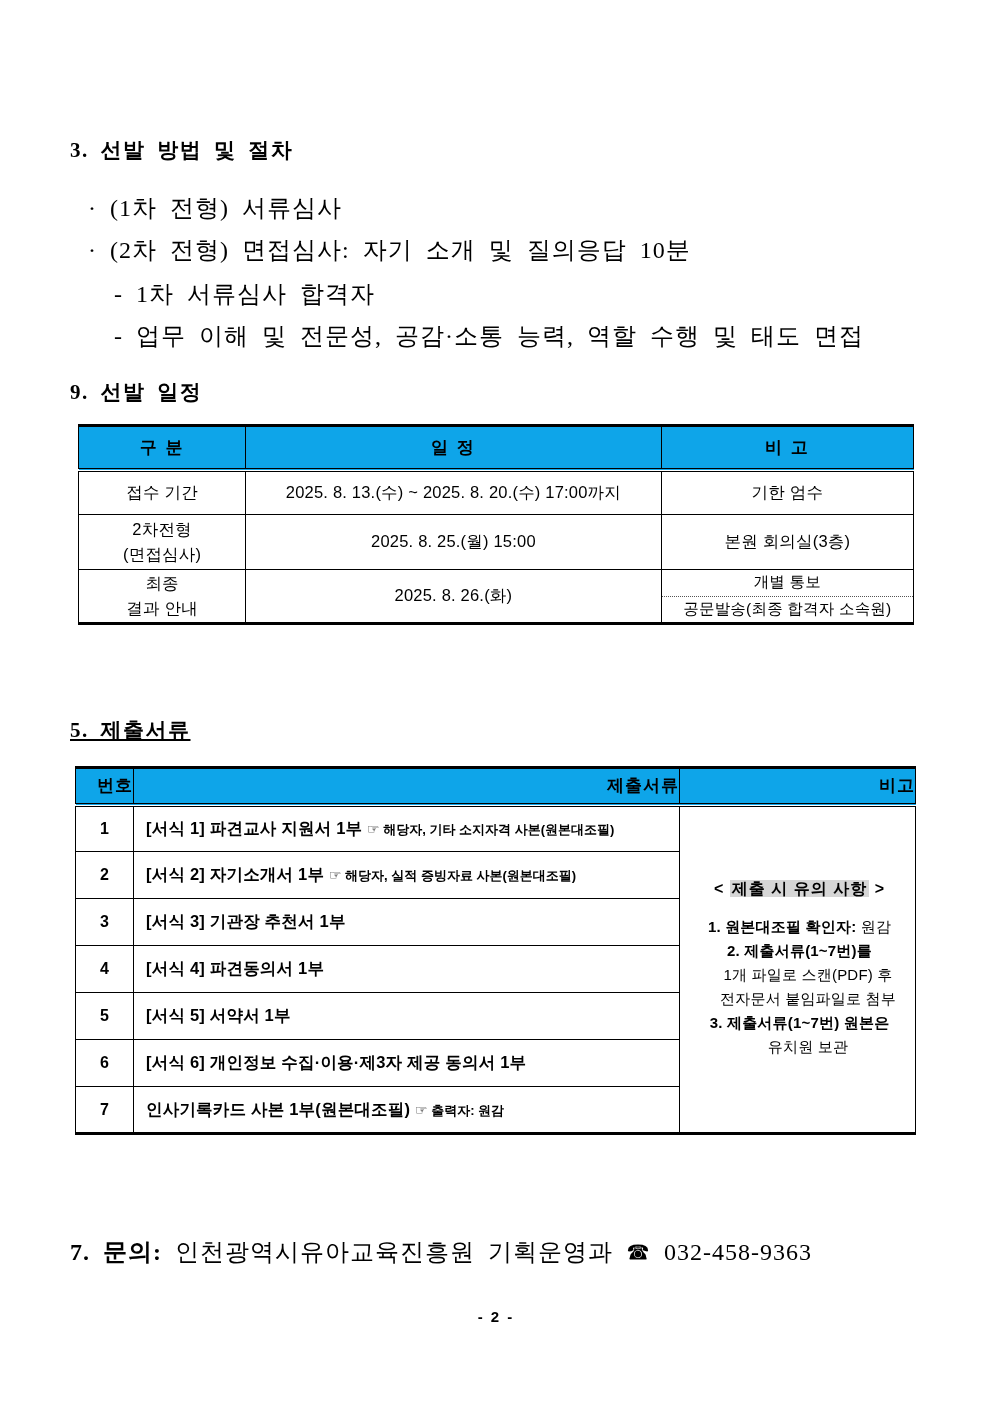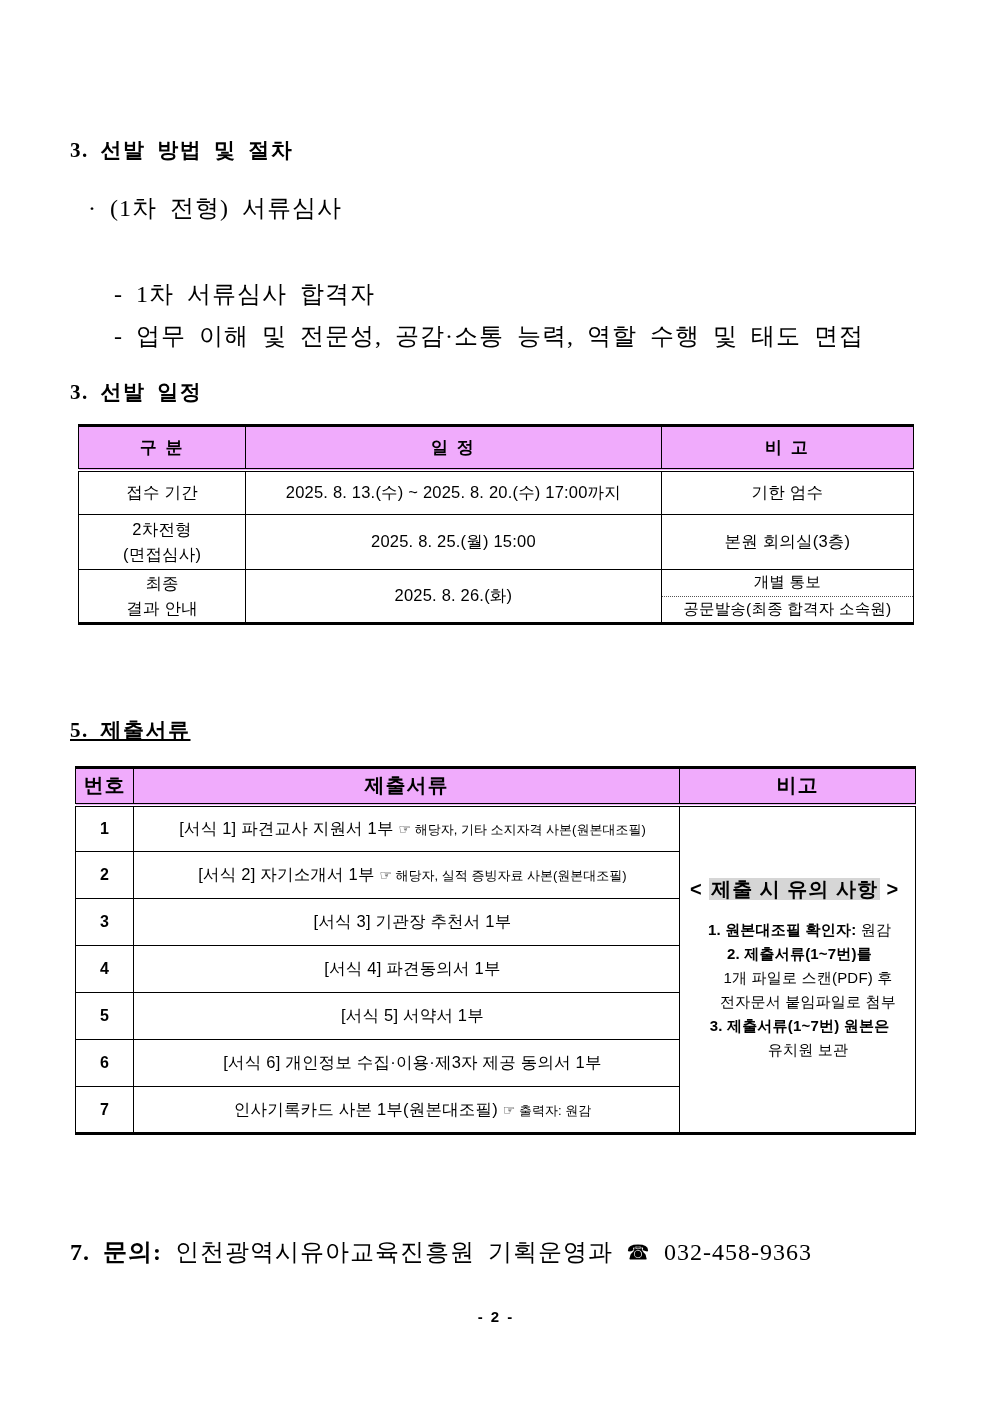--- a/index.html
+++ b/index.html
@@ -16,65 +16,66 @@
   
   .sec-title { font-size:21px; font-weight:bold; letter-spacing:1.5px; word-spacing:5px; }
   .body-line { font-size:24px; letter-spacing:1px; word-spacing:6px; white-space:nowrap; }
 
   
   table { border-collapse:collapse; table-layout:fixed;
           font-family:"Liberation Sans","DejaVu Sans",sans-serif; }
   .tbl { border-top:3px solid #000; border-bottom:3px solid #000;
          border-left:1px solid #000; border-right:1px solid #000; }
   .tbl th {
-    background:#f0abfc; font-weight:bold; font-size:17px; letter-spacing:2px;
+    background:#0ea5e9; font-weight:bold; font-size:17px; letter-spacing:2px;
     border:1px solid #000; border-bottom:4px double #000; text-align:center; vertical-align:middle;
   }
   .tbl td { border:1px solid #000; font-size:16.5px; text-align:center; vertical-align:middle;
             letter-spacing:0.2px; }
   .tbl1 th { height:44px; }
   .h45 { height:45px; } .h57 { height:57px; } .h55 { height:55px; } .h53 { height:53px; }
   .cat div { line-height:1.5; }
 
   .split { padding:0; }
   .split-in { display:flex; flex-direction:column; width:100%; }
   .split-in > div { flex:1; display:flex; align-items:center; justify-content:center; font-size:15.5px; }
   .split-in > .sp-top { border-bottom:1px dotted #555; }
   .h57 .split-in { height:56px; } .h53 .split-in { height:52px; }
 
   
-  .tbl2 th { height:37px; letter-spacing:1px; font-size:20px; }
+  .tbl2 th { height:37px; letter-spacing:1px; font-size:17px;text-align:right; }
   .tbl2 td { height:47px; }
   .tbl2 .no-cell { font-weight:bold; font-size:16px; }
-  .tbl2 .doc-cell { text-align:center; padding-left:12px; font-size:16.5px; white-space:nowrap; }
+  .tbl2 .doc-cell { text-align:left; padding-left:12px; font-size:16.5px; white-space:nowrap;font-weight:bold; }
   .small-note { font-size:13px; letter-spacing:0; }
   .pointer { font-size:14px; }
 
   .remark { vertical-align:middle; text-align:left; padding:8px 6px 8px 10px; }
-  .remark-title { text-align:left; font-weight:bold; font-size:20px; margin-bottom:15px; letter-spacing:1px; }
+  .remark-title { text-align:center; font-weight:bold; font-size:16px; margin-bottom:15px; letter-spacing:1px; }
   .remark-title .hl { background:#d6d6d6; padding:0 2px; }
   .r-item { font-size:15px; line-height:1.6; letter-spacing:0.2px; }
   .r-no, .r-bold { font-weight:bold; }
   .r-cont { padding-left:17px; font-size:15px; line-height:1.6; letter-spacing:0.2px; }
 
   .inline-bold { font-weight:bold; }
   .footer-num { font-family:"Liberation Sans","DejaVu Sans",sans-serif;
                 font-weight:bold; font-size:15px; text-align:center; letter-spacing:2px; }
 </style>
 </head>
 <body>
 
 <div class="page">
 
   <h2 class="sec-title abs" style="top:136px; left:70px;">3. 선발 방법 및 절차</h2>
   <div class="body-line abs" style="top:192px; left:88px;">· (1차 전형) 서류심사</div>
+  <div class="body-line abs" style="top:234px; left:88px;">· (2차 전형) 면접심사: 자기 소개 및 질의응답 10분</div>
   <div class="body-line abs" style="top:278px; left:114px;">- 1차 서류심사 합격자</div>
   <div class="body-line abs" style="top:320px; left:114px;">- 업무 이해 및 전문성, 공감·소통 능력, 역할 수행 및 태도 면접</div>
 
-  <h2 class="sec-title abs" style="top:378px; left:70px;">3. 선발 일정</h2>
+  <h2 class="sec-title abs" style="top:378px; left:70px;">9. 선발 일정</h2>
 
   <table class="tbl tbl1 abs" style="top:424px; left:78px; width:836px;">
     <colgroup>
         <col style="width:167px">
         <col style="width:415px">
         <col style="width:252px">
       </colgroup>
     <thead>
       <tr>
         <th>구 분</th>

